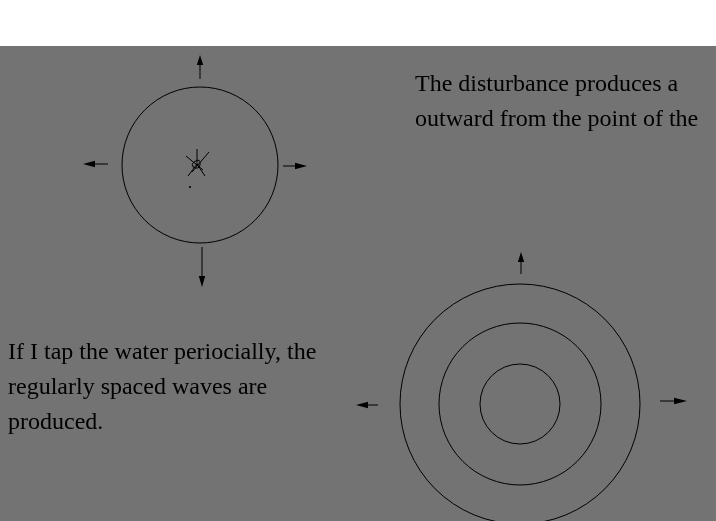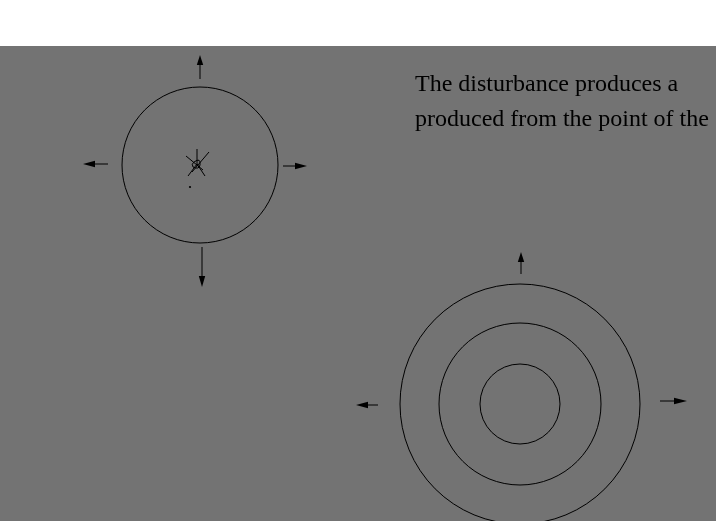--- a/index.html
+++ b/index.html
@@ -97,17 +97,22 @@
       </g>
       <g>
         <line x1="660" y1="355" x2="679" y2="355"></line>
         <polygon points="687,355 674,351.8 674,358.2" fill="#000000" stroke="none"></polygon>
       </g>
     </g>
   </svg>
 
   <div class="caption caption-disturbance">
     <div>The disturbance produces a</div>
-    <div>produced from the point of the</div>
+    <div>outward from the point of the</div>
   </div>
 
+  <div class="caption caption-tap">
+    <div>If I tap the water periocially, the</div>
+    <div>regularly spaced waves are</div>
+    <div>produced.</div>
+  </div>
 
 </div>
 
 </body></html>

